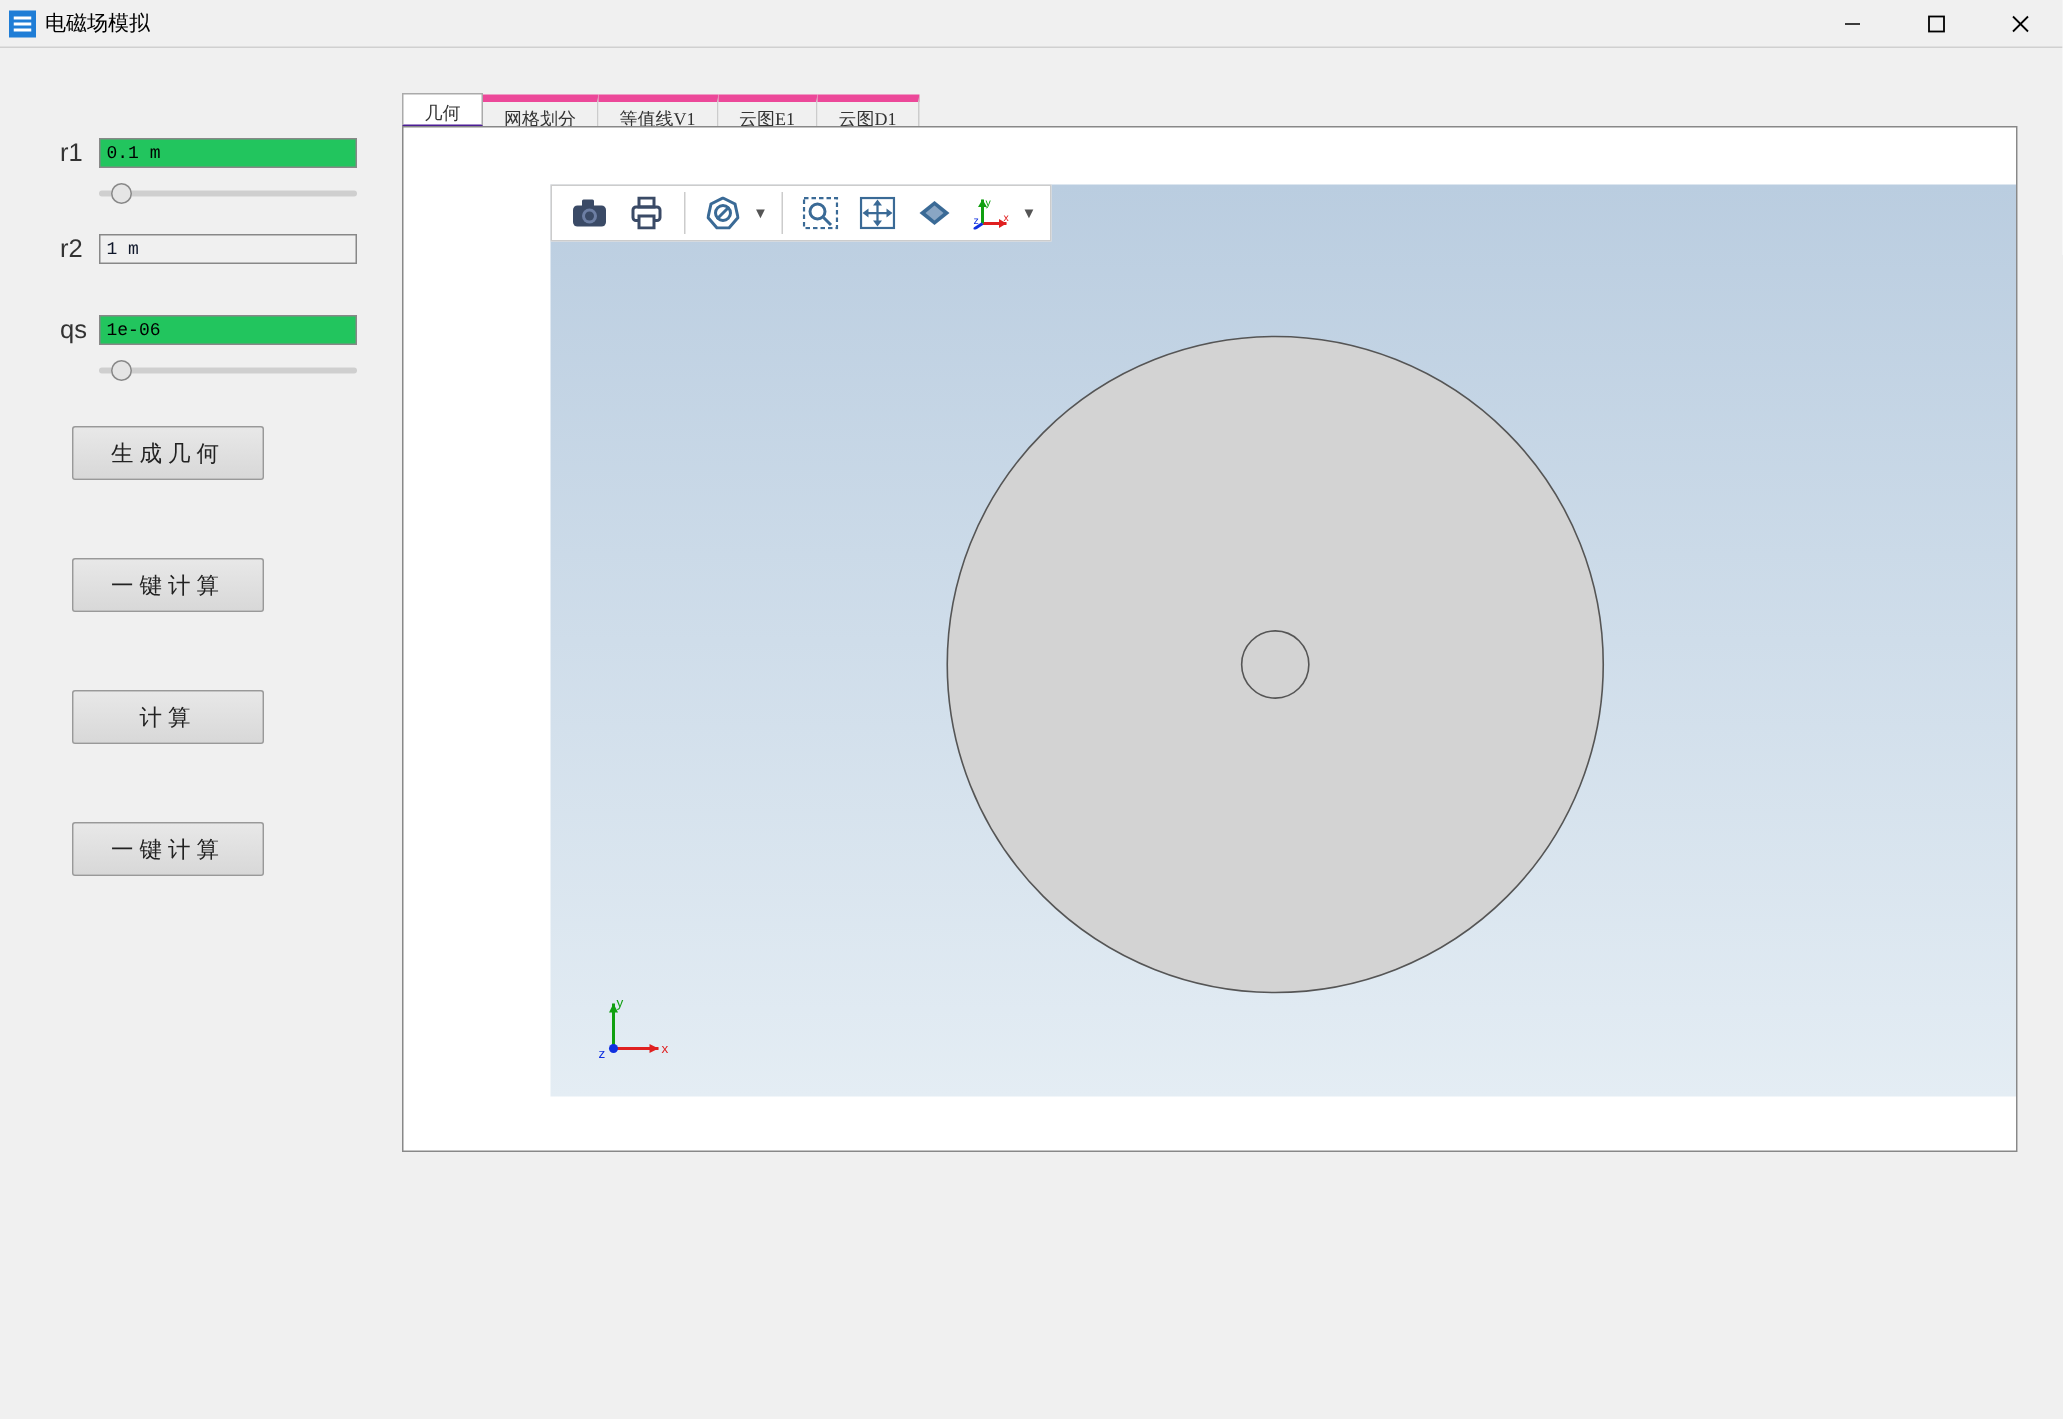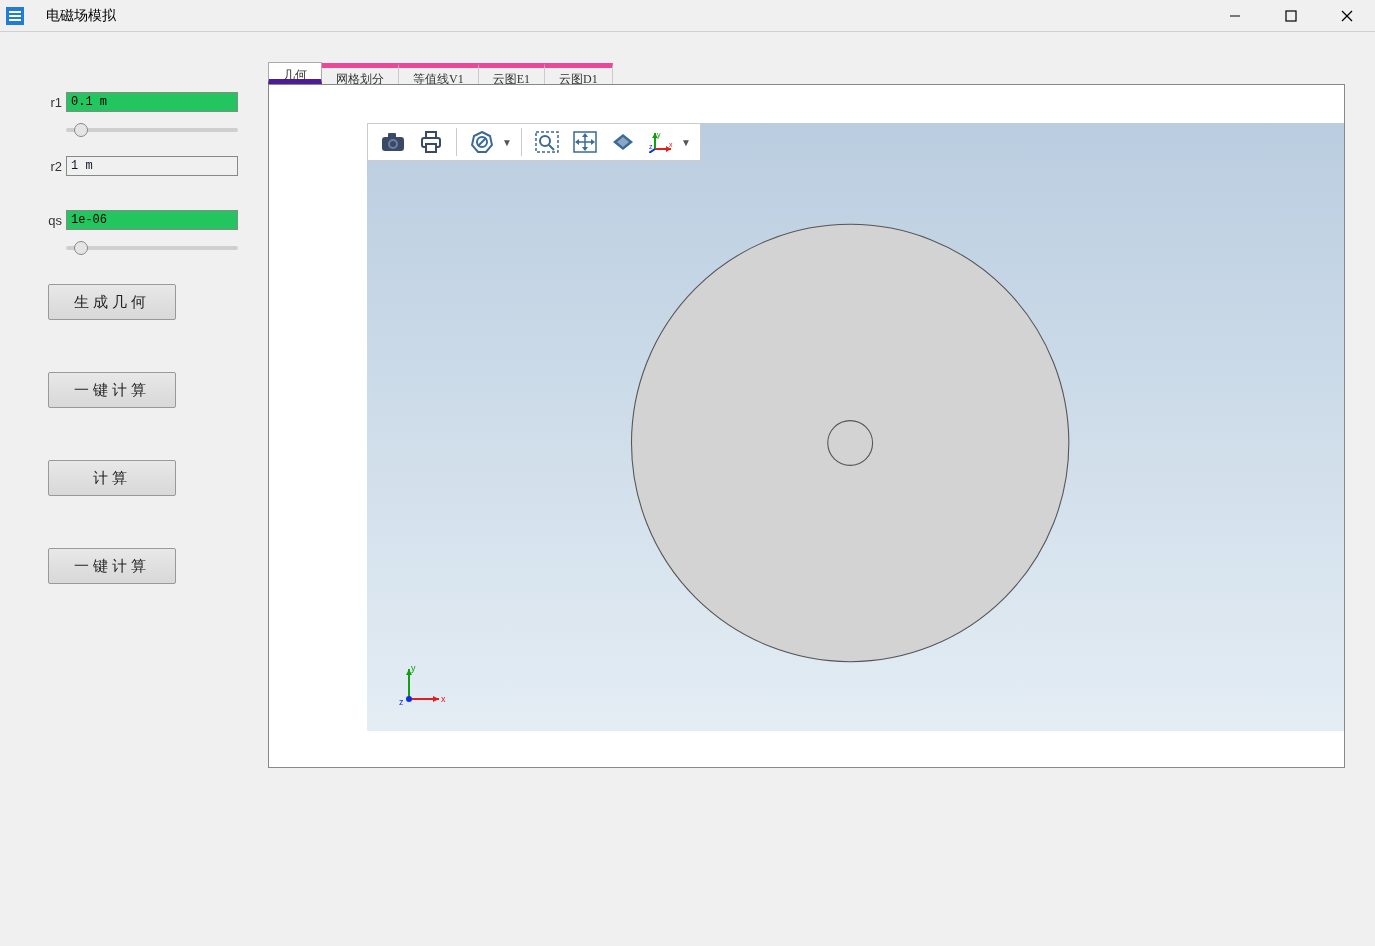--- a/index.html
+++ b/index.html
@@ -22,21 +22,20 @@
   .titlebar .app-icon {
     width: 18px; height: 18px;
     background: #1f7dd6;
     display: flex; align-items:center; justify-content:center;
     margin-right: 6px;
   }
   .titlebar .app-icon svg { display:block; }
   .titlebar .title {
     font-size: 14px;
     color: #000;
-    margin-left: 16px;
   }
   .titlebar .win-controls {
     margin-left: auto;
     display: flex;
     height: 100%;
   }
   .titlebar .win-btn {
     width: 56px;
     display:flex; align-items:center; justify-content:center;
     cursor:pointer;
@@ -54,23 +53,23 @@
     padding: 60px 30px 20px 40px;
   }
 
   .param-row {
     display:flex;
     align-items:center;
     margin-bottom: 4px;
   }
   .param-row label {
     width: 22px;
-    font-size: 13px;
+    font-size: 17px;
     color: #333;
-    text-align:right;
+    text-align:left;
     margin-right: 4px;
   }
   .param-row input[type="text"] {
     flex: 1;
     height: 20px;
     border: 1px solid #888;
     background: #22c55e;
     font-family: "Courier New", monospace;
     font-size: 12px;
     padding: 1px 4px;
@@ -149,21 +148,21 @@
     border-bottom: none;
     background: #f0f0f0;
     margin-right: 0px;
     color: #333;
     cursor:pointer;
     position: relative;
     top: 1px;
   }
   .tab.active {
     background: #fff;
-    border-bottom: 5px solid #4c1d95;
+    border-bottom: 1px solid #4c1d95;
     z-index: 2;
     top: 0;
     padding-top: 4px;
   }
   .tab:not(.active) {
     border-left: none;
     background: #f0f0f0;
     border-top: 5px solid #ec4899;
     border-right: 1px solid #ccc;
   }

